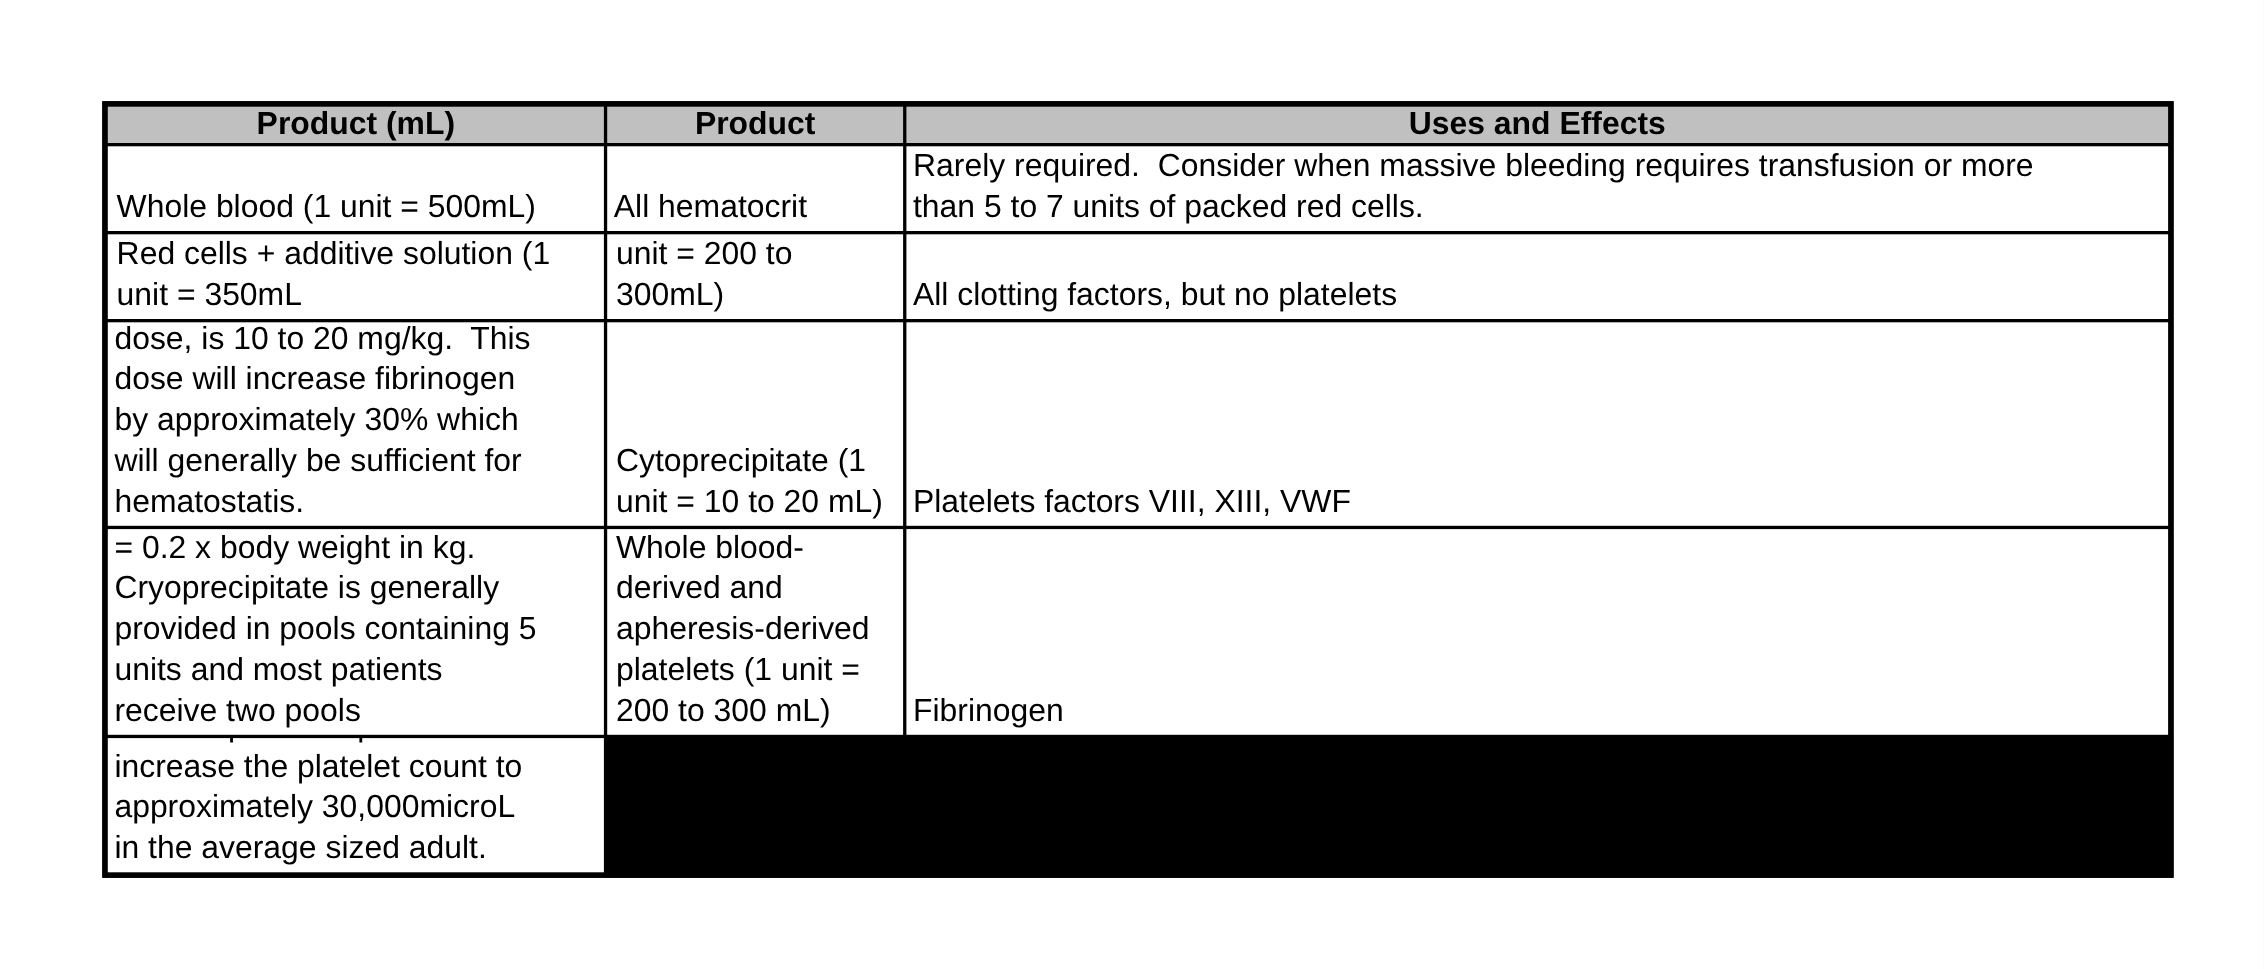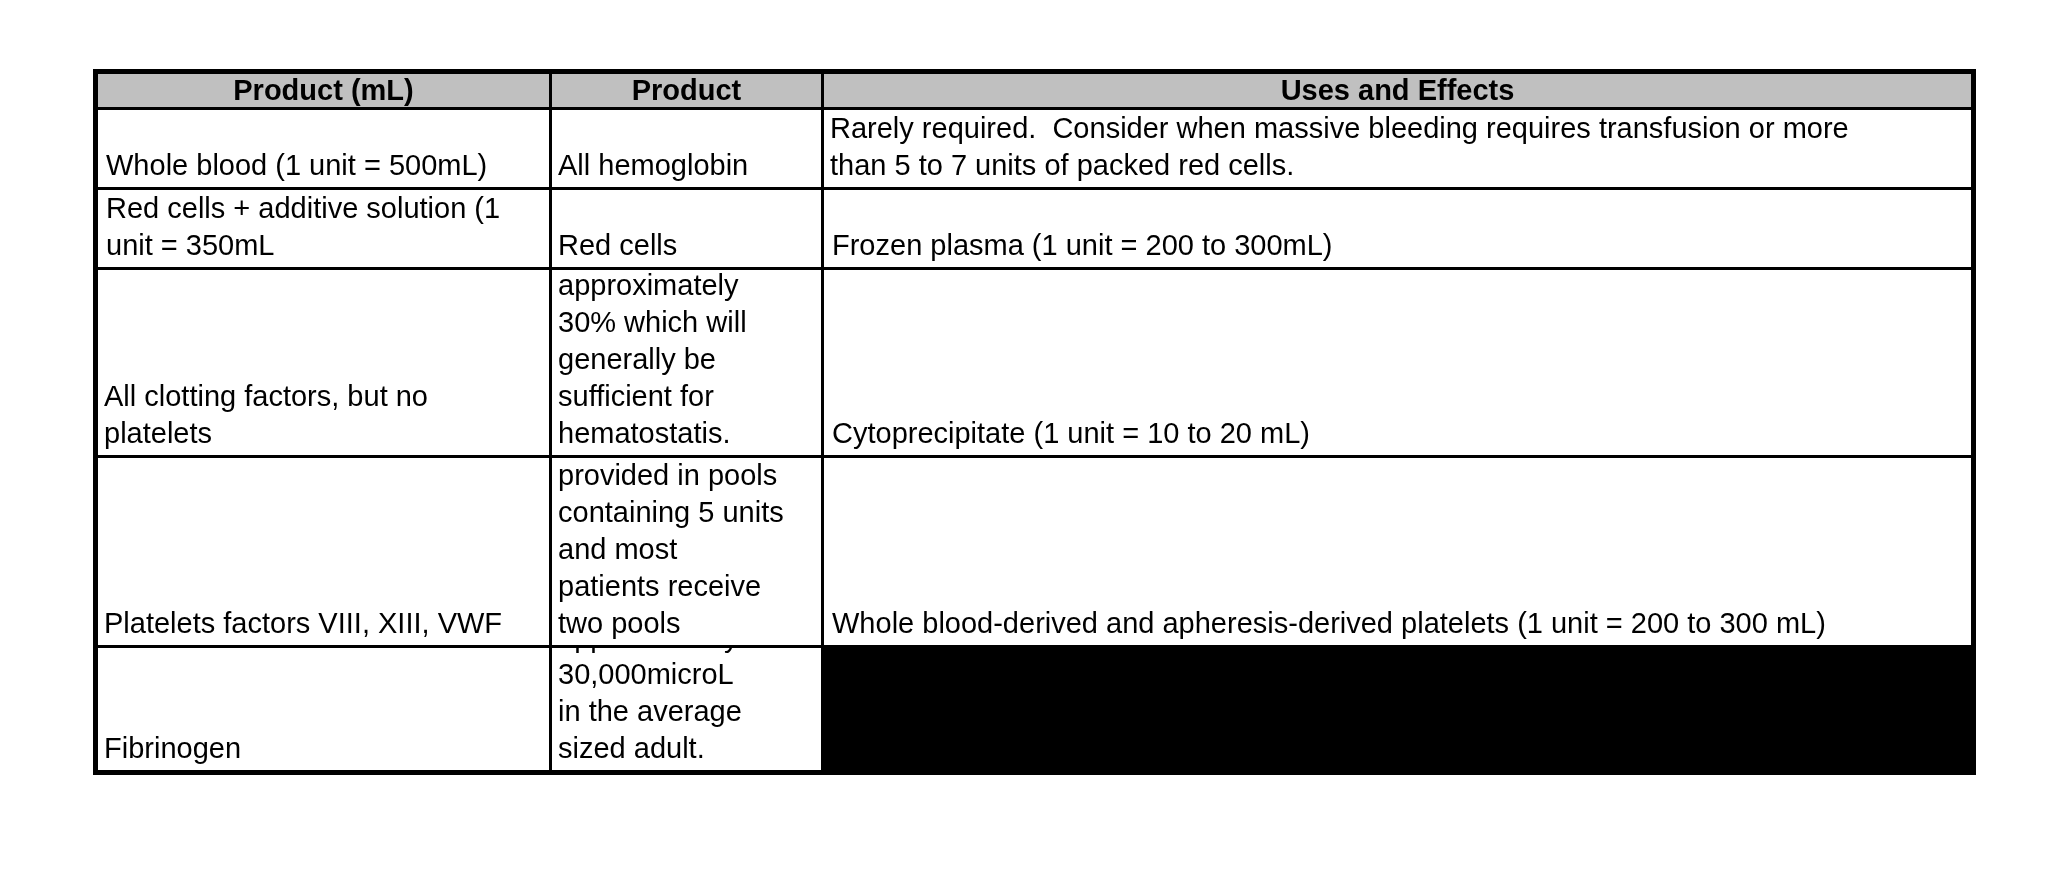--- a/index.html
+++ b/index.html
@@ -11,21 +11,21 @@
     position: relative;
     width: 2058px;
     height: 881px;
     background: #ffffff;
     font-family: "Liberation Sans", sans-serif;
     color: #000000;
   }
   .tbl {
     position: absolute;
     left: 93px;
-    top: 69px;
+    top: 92px;
     display: grid;
     grid-template-columns: 451px 269px 1147px;
     grid-template-rows: 33px 77px 77px 185px 187px 122px;
     gap: 3px;
     background: #000000;
     border: 5px solid #000000;
   }
   .cell {
     background: #ffffff;
     display: flex;
@@ -59,25 +59,24 @@
         <span>Product (mL)</span>
       </div>
     <div class="cell th">
         <span>Product</span>
       </div>
     <div class="cell th">
         <span>Uses and Effects</span>
       </div>
 
     <div class="cell c1"><span>Whole blood (1 unit = 500mL)</span></div>
-    <div class="cell c2"><span>All hemoglobin</span></div>
+    <div class="cell c2"><span>All hematocrit</span></div>
     <div class="cell c3"><span>Rarely required.  Consider when massive bleeding requires transfusion or more than 5 to 7 units of packed red cells.</span></div>
 
     <div class="cell c1"><span>Red cells + additive solution (1 unit = 350mL</span></div>
-    <div class="cell c2"><span>Red cells</span></div>
 
     <div class="cell c1"><span>Frozen plasma (1 unit = 200 to 300mL)</span></div>
     <div class="cell c2"><span>All clotting factors, but no platelets</span></div>
     <div class="cell c3"><span>Best used to correct deficiencies for multiple coagulation factors such as DIC, liver disease, massive transfusion, anticoagulation with warfarin or warfarin overdose, If FFP used to replace a clotting factor, the dose, is 10 to 20 mg/kg.  This dose will increase fibrinogen by approximately 30% which will generally be sufficient for hematostatis.</span></div>
 
     <div class="cell c1"><span>Cytoprecipitate (1 unit = 10 to 20 mL)</span></div>
     <div class="cell c2"><span>Platelets factors VIII, XIII, VWF</span></div>
     <div class="cell c3"><span>One unit of cryoprecipitate/10 kg body weight will raise plasma fibrinogen by about 50mg/dL in absence of heavy bleeding or consumption.  The formula for raising plasma fibrinogen by 50 to 100 mg/dL is: number of units = 0.2 x body weight in kg. Cryoprecipitate is generally provided in pools containing 5 units and most patients receive two pools</span></div>
 
     <div class="cell c1"><span>Whole blood-derived and apheresis-derived platelets (1 unit = 200 to 300 mL)</span></div>

